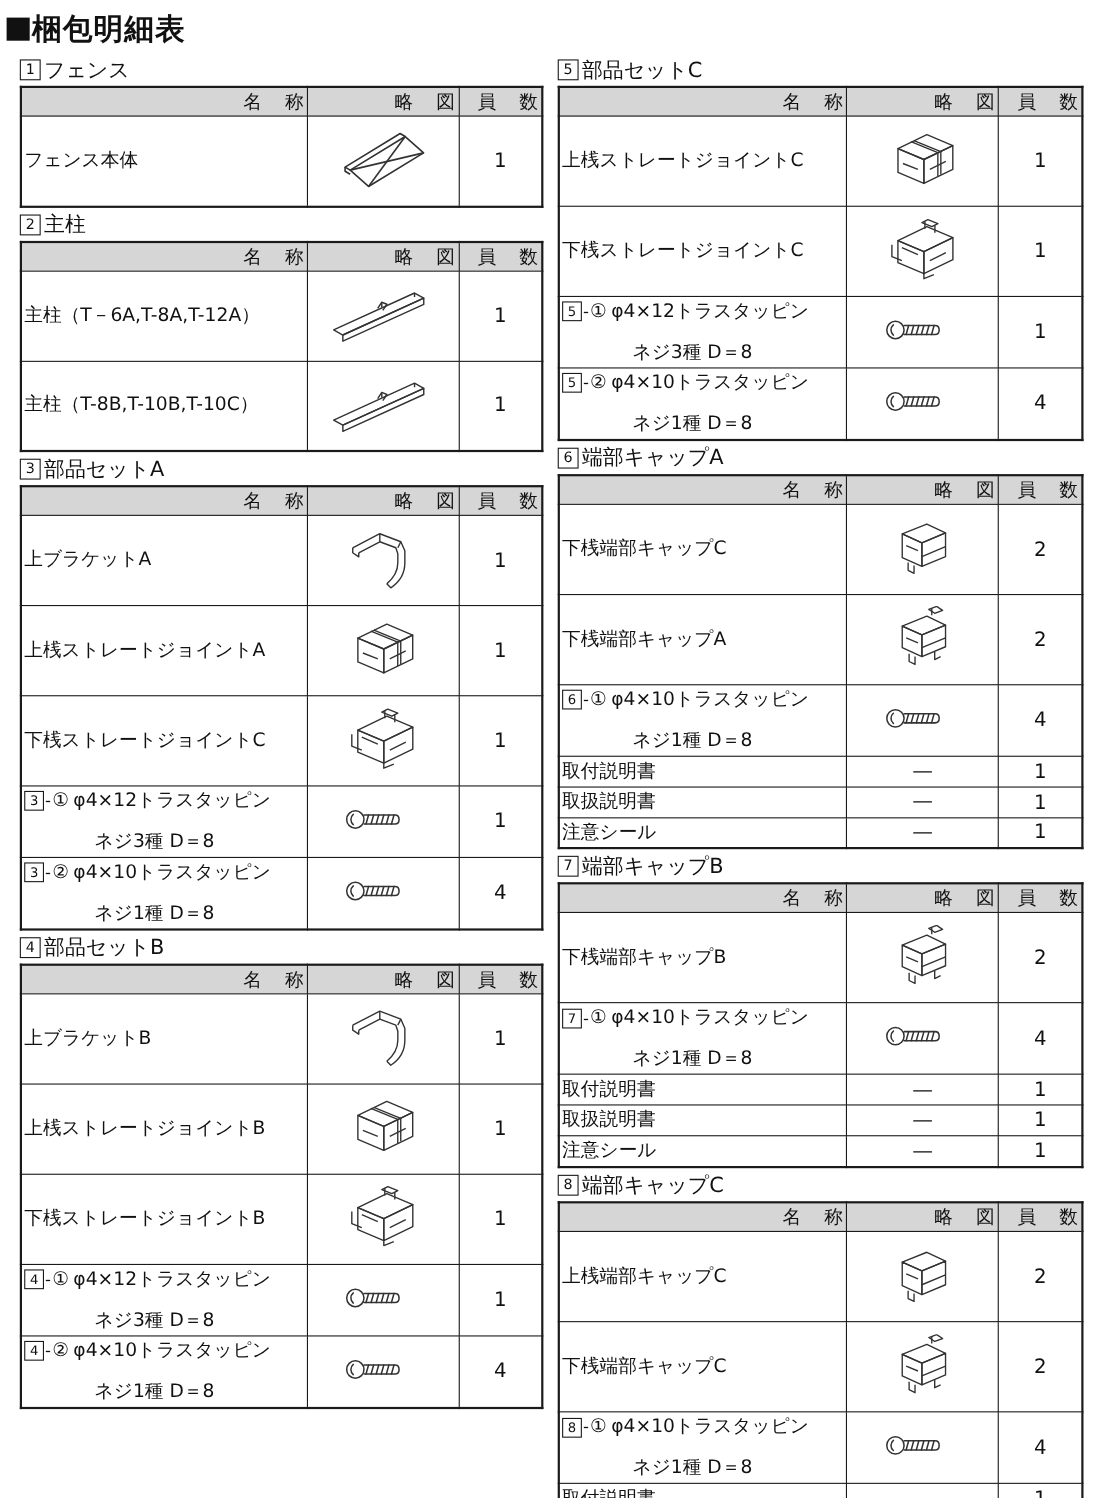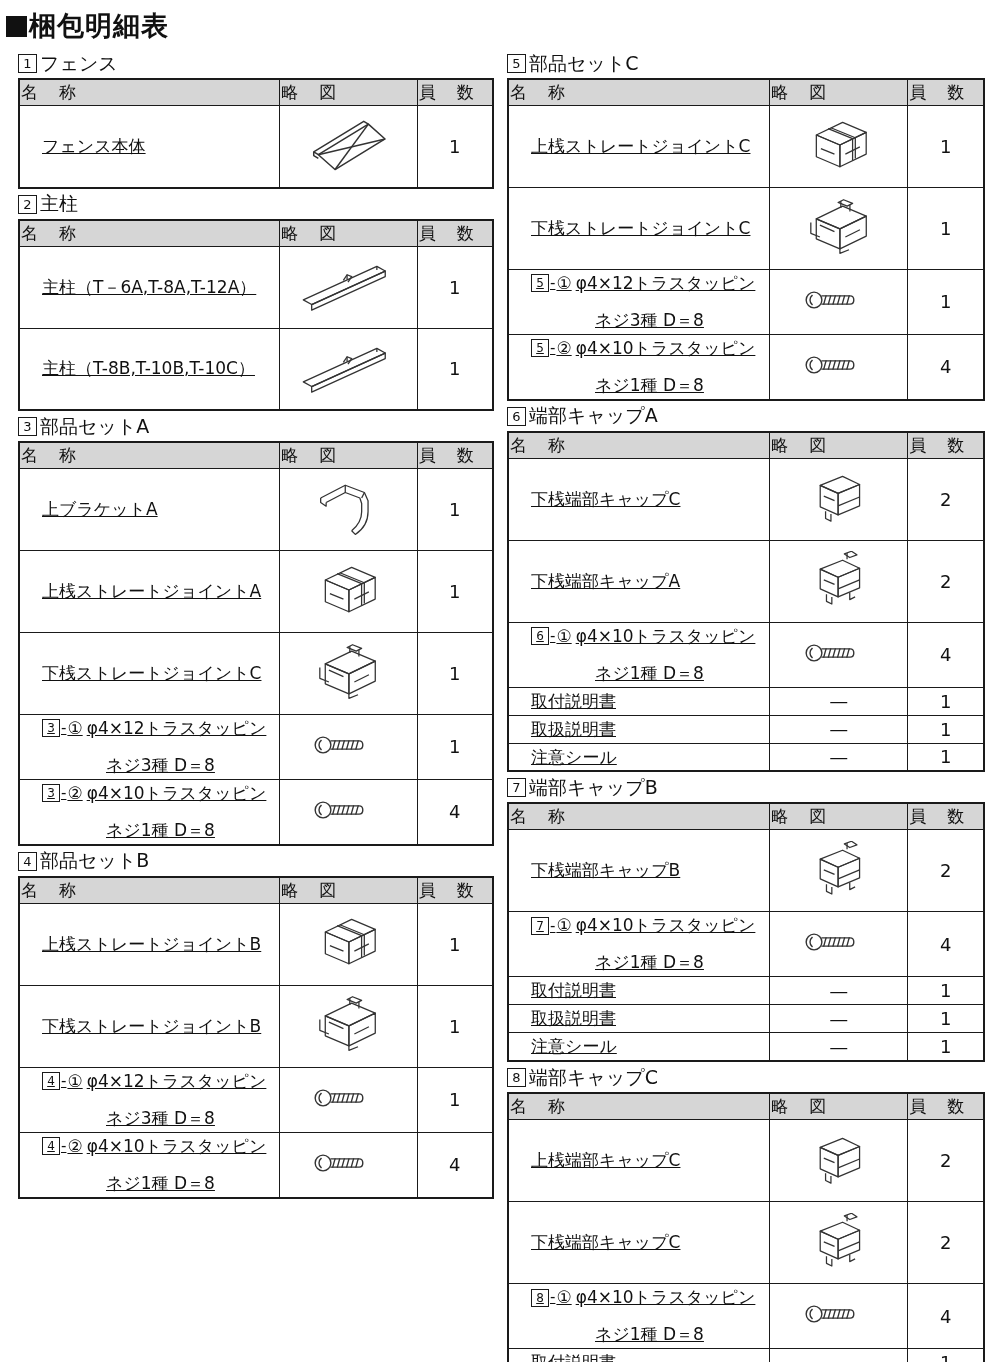--- a/index.html
+++ b/index.html
@@ -21,24 +21,24 @@
   .section-label{display:flex;align-items:center;font-size:19px;height:25px;margin:1px 0 2px 0;}
   .section-num{
     display:inline-flex;align-items:center;justify-content:center;
     width:19px;height:19px;border:1.5px solid var(--border,#1a1a1a);
     font-size:13px;margin-right:3px;box-sizing:border-box;flex:0 0 auto;
   }
   table.parts-table{border-collapse:collapse;width:100%;table-layout:fixed;border:2px solid var(--border,#1a1a1a);}
   .parts-table th,.parts-table td{border:1px solid var(--border,#1a1a1a);box-sizing:border-box;}
   .parts-table th{
     background:var(--header-bg,#d6d6d6);
-    font-size:17px;font-weight:normal;height:25px;text-align:left;letter-spacing:2px;
+    font-size:17px;font-weight:normal;height:25px;text-align:right;letter-spacing:2px;
   }
   col.col-name{width:55%;} col.col-sketch{width:29%;} col.col-qty{width:16%;}
-  td.c-name{padding:2px 4px 2px 22px;font-size:17px;vertical-align:middle;line-height:1.35;text-decoration:underline;}
+  td.c-name{padding:2px 4px 2px 2px;font-size:17px;vertical-align:middle;line-height:1.35;}
   td.c-sketch{text-align:center;vertical-align:middle;}
   td.c-qty{text-align:center;vertical-align:middle;font-size:18px;}
   tr.row-item td{height:82px;}
   tr.row-screw td{height:45px;}
   tr.row-doc td{height:27px;}
   .name-line1{display:flex;align-items:center;}
   .prefix-box{
     display:inline-flex;align-items:center;justify-content:center;
     width:16px;height:16px;border:1px solid var(--border,#1a1a1a);
     font-size:12px;flex:0 0 auto;
@@ -298,20 +298,37 @@
           <tr class="header-row">
             <th>名　称</th>
             <th>略　図</th>
             <th>員　数</th>
           </tr>
         </thead>
         <tbody>
           <tr class="row-item">
             <td class="c-name">
               <div class="name-line1">
+                <span class="name-text">上ブラケットB</span>
+              </div>
+            </td>
+            <td class="c-sketch"><span class="sketch-wrap"><svg viewBox="0 0 90 68" width="82" height="62">
+                  <g fill="none" stroke="#333" stroke-width="1.4" stroke-linejoin="round">
+                    <path d="M15,23 L42,9 L63,17 L67,26 L67,38 C67,48 62,57 53,63 L49,59"></path>
+                    <path d="M21,28 L42,17 L58,23 L60,29 L60,38 C60,46 56,53 49,59"></path>
+                    <path d="M15,23 L15,28 L21,32 L21,28"></path>
+                    <path d="M42,9 L42,17"></path>
+                    <path d="M63,17 L60,23"></path>
+                  </g>
+                </svg></span></td>
+            <td class="c-qty">1</td>
+          </tr>
+          <tr class="row-item">
+            <td class="c-name">
+              <div class="name-line1">
                 <span class="name-text">上桟ストレートジョイントB</span>
               </div>
             </td>
             <td class="c-sketch"><span class="sketch-wrap"><svg viewBox="0 0 90 64" width="82" height="58">
                   <g fill="none" stroke="#333" stroke-width="1.4" stroke-linejoin="round">
                     <polygon points="20,21 49,7 75,18 46,32"></polygon>
                     <polygon points="20,21 46,32 46,56 20,45"></polygon>
                     <polygon points="46,32 75,18 75,42 46,56"></polygon>
                     <polyline points="33,14 60,25 60,49"></polyline>
                     <polyline points="36,13 63,24 63,47"></polyline>

